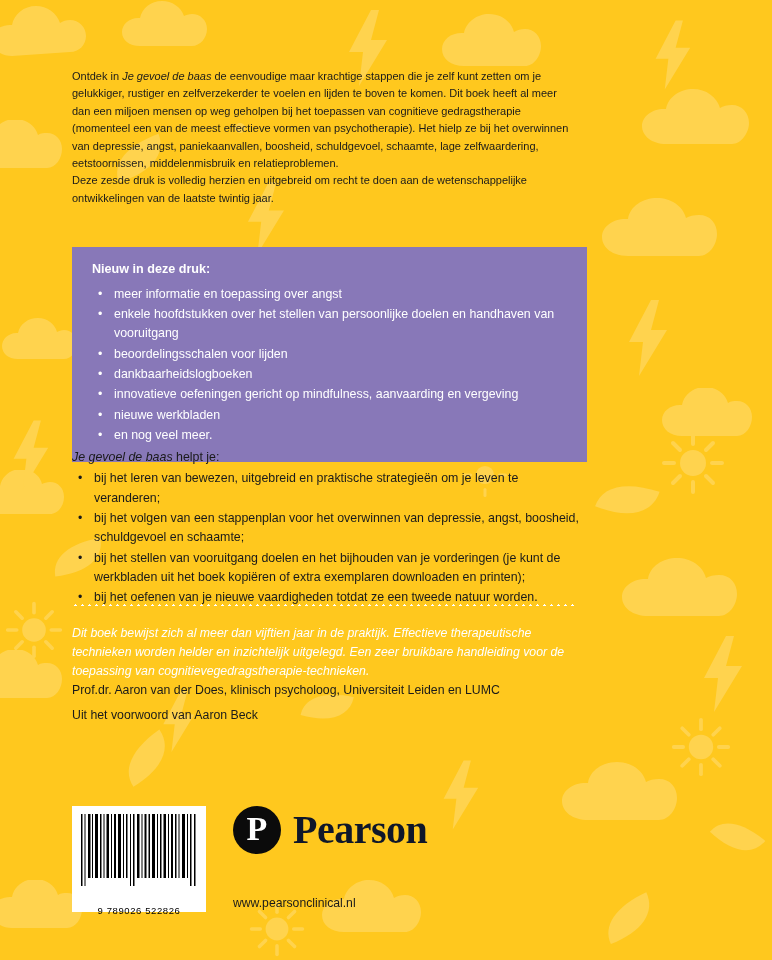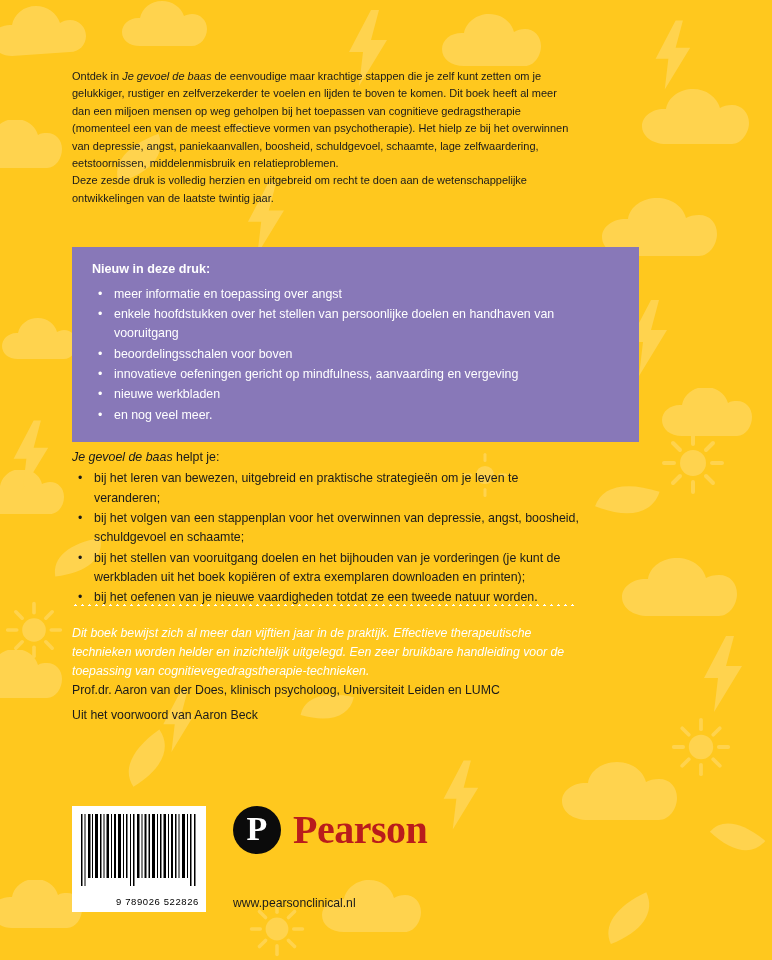--- a/index.html
+++ b/index.html
@@ -46,21 +46,21 @@
     line-height: 1.58;
     color: #1a1a1a;
   }
   .intro em { font-style: italic; }
 
   
   .newbox {
     position: absolute;
     left: 72px;
     top: 247px;
-    width: 567px;
+    width: 515px;
     background: #8878B8;
     padding: 14px 18px 16px 20px;
     box-sizing: border-box;
     color: #ffffff;
   }
   .newbox h3 {
     margin: 0 0 6px 0;
     font-size: 12.6px;
     font-weight: bold;
     line-height: 1.4;
@@ -146,26 +146,26 @@
     background: #ffffff;
     box-sizing: border-box;
     padding: 8px 7px 2px 7px;
   }
   .barcode-bars {
     height: 72px;
     width: 120px;
     margin: 0 auto;
   }
   .barcode-num {
-    text-align: right;
+    text-align: center;
     font-family: "Liberation Sans", sans-serif;
     font-size: 9.5px;
     letter-spacing: 0.6px;
     color: #000;
-    margin-top: 6px;
+    margin-top: 15px;
   }
 
   
   .pearson {
     position: absolute;
     left: 233px;
     top: 806px;
     display: flex;
     align-items: center;
     gap: 12px;
@@ -183,21 +183,21 @@
     font-size: 34px;
     font-weight: bold;
     line-height: 1;
     padding-bottom: 3px;
     box-sizing: border-box;
   }
   .pearson .word {
     font-family: "Liberation Serif", serif;
     font-size: 40px;
     font-weight: bold;
-    color: #b91c1c;
+    color: #0f172a;
     letter-spacing: -0.5px;
     line-height: 1;
   }
   .weburl {
     position: absolute;
     left: 233px;
     top: 896px;
     font-size: 12.2px;
     color: #1a1a1a;
   }
@@ -453,21 +453,22 @@
     <p style="margin:0;">
       <span>Deze zesde druk is volledig herzien en uitgebreid om recht te doen aan de wetenschappelijke ontwikkelingen van de laatste twintig jaar.</span>
     </p>
   </div>
 
   <div class="newbox">
     <h3>Nieuw in deze druk:</h3>
     <ul>
       <li>meer informatie en toepassing over angst</li>
       <li>enkele hoofdstukken over het stellen van persoonlijke doelen en handhaven van vooruitgang</li>
-      <li>beoordelingsschalen voor boven</li>
+      <li>beoordelingsschalen voor lijden</li>
+      <li>dankbaarheidslogboeken</li>
       <li>innovatieve oefeningen gericht op mindfulness, aanvaarding en vergeving</li>
       <li>nieuwe werkbladen</li>
       <li>en nog veel meer.</li>
     </ul>
   </div>
 
   <div class="helps">
     <div class="lead"><span>Je gevoel de baas</span><span class="plain"> helpt je:</span></div>
     <ul>
       <li>bij het leren van bewezen, uitgebreid en praktische strategieën om je leven te veranderen;</li>

